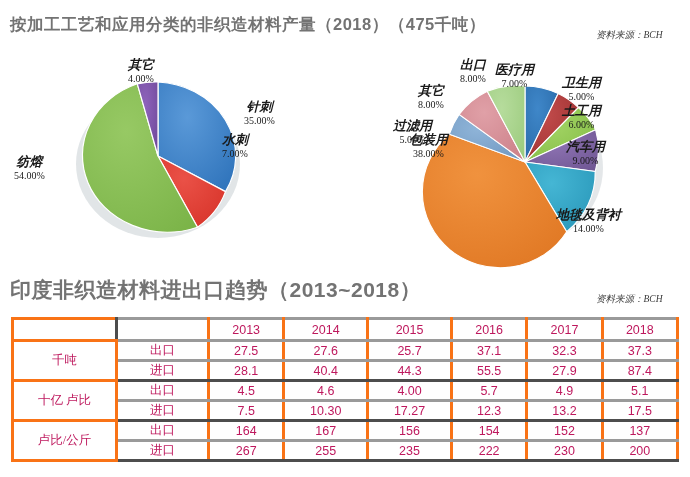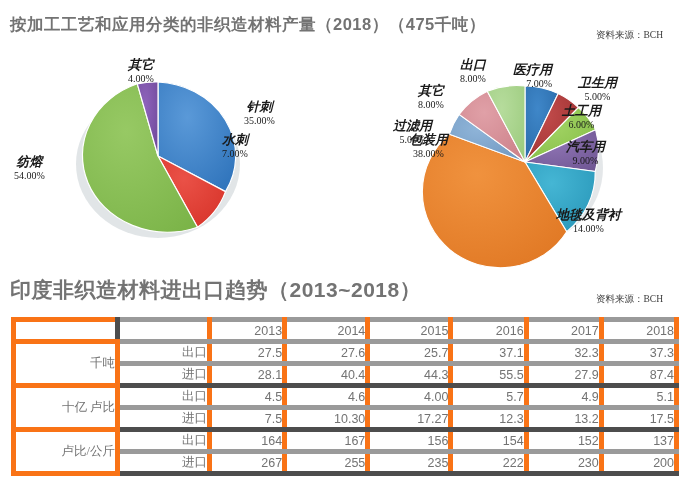--- a/index.html
+++ b/index.html
@@ -25,20 +25,21 @@
   }
   #title-1 { left: 10px; top: 14px; font-size: 16.5px; }
   #title-2 { left: 10px; top: 276px; font-size: 21px; }
 
   .source {
     position: absolute;
     font-size: 9.5px;
     color: #3a3a3a;
     font-family: "Liberation Serif", "DejaVu Serif", serif;
     white-space: nowrap;
+    font-style: italic;
   }
   #source-1 { left: 596px; top: 29px; }
   #source-2 { left: 596px; top: 293px; }
 
   
   .pie-wrap { position: absolute; }
   #pie1-wrap { left: 58px;  top: 78px; width: 200px; height: 162px; }
   #pie2-wrap { left: 437px; top: 76px; width: 176px; height: 168px; }
 
   .pie-svg { display: block; width: 100%; height: 100%; overflow: visible; }
@@ -55,45 +56,45 @@
   .plabel .nm  { display: block; font-size: 13px; font-weight: bold; font-style: italic; }
   .plabel .pct { display: block; font-size: 10px; }
 
   
   #p1-l-other { left: 128px; top: 58px; }
   #p1-l-needle{ left: 244px; top: 100px; }
   #p1-l-spun  { left: 222px; top: 133px; }
   #p1-l-melt  { left: 14px;  top: 155px; }
 
   
-  #p2-l-med    { left: 513px; top: 63px; text-align: right; }
-  #p2-l-hyg    { left: 562px; top: 76px; margin-left: 16px; }
+  #p2-l-med    { left: 495px; top: 63px; }
+  #p2-l-hyg    { left: 562px; top: 76px; }
   #p2-l-geo    { left: 562px; top: 104px; }
   #p2-l-auto   { left: 566px; top: 140px; }
   #p2-l-carpet { left: 556px; top: 208px; }
   #p2-l-pack   { left: 409px; top: 133px; }
   #p2-l-filter { left: 393px; top: 119px; }
   #p2-l-other2 { left: 418px; top: 84px; }
   #p2-l-export { left: 460px; top: 58px; }
 
   
   #trade-table {
     position: absolute;
     left: 11px; top: 317px;
     width: 668px;
     border-collapse: collapse;
     font-family: "Liberation Sans", "DejaVu Sans", sans-serif;
     background: #fff;
   }
   #trade-table td, #trade-table th {
-    border: 5px solid #f97316;
-    text-align: right;
+    border: 3px solid #f97316;
+    text-align: center;
     vertical-align: middle;
     font-size: 12.5px;
-    color: #737373;
+    color: #be185d;
     font-weight: normal;
     height: 20px;
     padding: 0;
   }
   #trade-table td.unit {
     width: 104px;
     font-family: "Liberation Serif", "DejaVu Serif", serif;
     font-size: 12.5px;
   }
   #trade-table td.dir {

